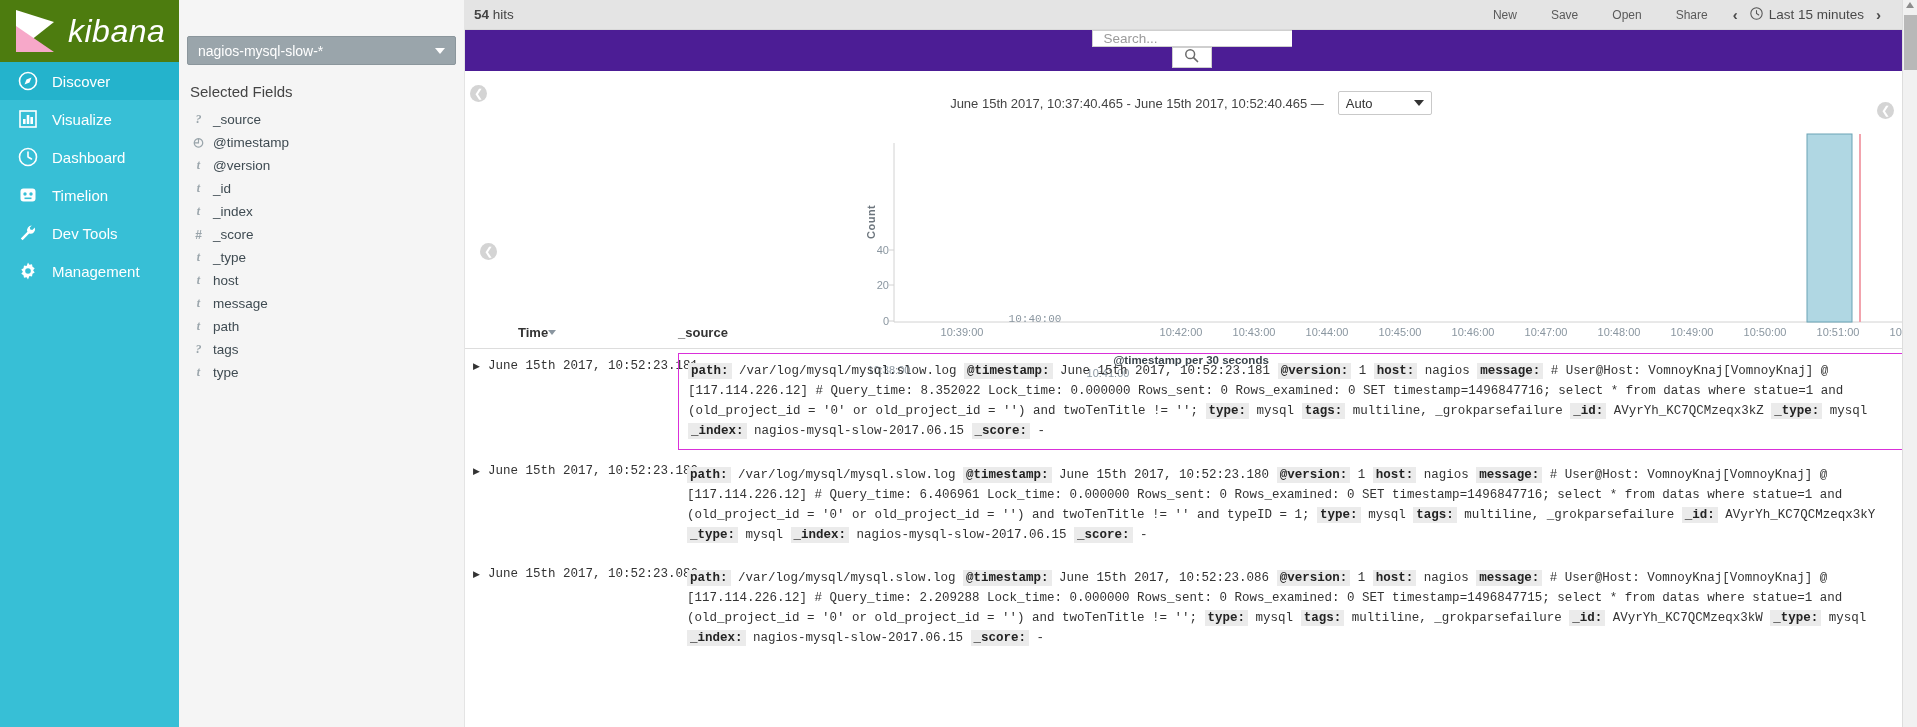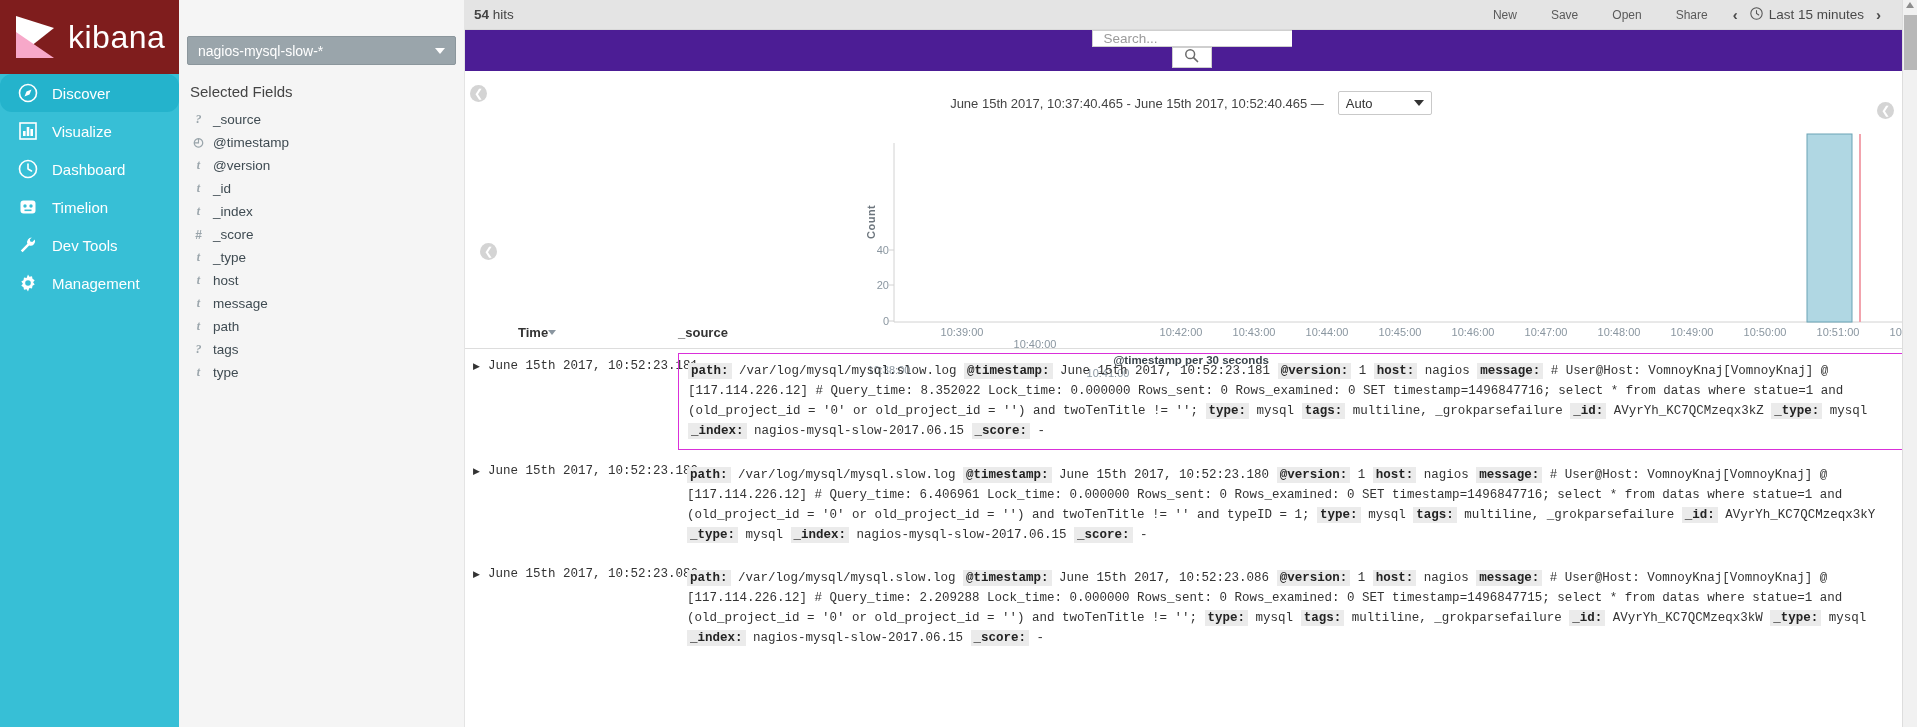--- a/index.html
+++ b/index.html
@@ -10,28 +10,28 @@
     overflow: hidden;
   }
   .app { display: flex; width: 1917px; height: 727px; }
 
   
   .nav {
     width: 179px; min-width: 179px; height: 727px;
     background: #37bfd6; display: flex; flex-direction: column;
   }
   .logo {
-    height: 74px; background: #7f1d1d;
-    display: flex; align-items: center; padding-left: 14px; gap: 10px;
+    height: 62px; background: #4d7c0f;
+    display: flex; align-items: center; padding-left: 14px; gap: 10px; font-style: italic;
   }
   .logo-mark { width: 44px; height: 46px; position: relative; }
   .logo-text { color: #fff; font-size: 32px; letter-spacing: .5px; }
   .nav-item {
     height: 38px; display: flex; align-items: center; gap: 13px;
-    padding-left: 17px; color: #ffffff; font-size: 15px; cursor: pointer; border-radius: 12px;
+    padding-left: 17px; color: #ffffff; font-size: 15px; cursor: pointer;
   }
   .nav-item.active { background: #24b3cc; }
   .nav-ico { width: 22px; height: 22px; display: flex; align-items: center; justify-content: center; }
   .nav-ico svg { display: block; }
 
   
   .sidebar {
     width: 286px; min-width: 286px; height: 727px;
     background: #f5f5f5; border-right: 1px solid #e4e4e4;
     display: flex; flex-direction: column;
@@ -350,21 +350,21 @@
 
             <line x1="429" y1="201" x2="1540" y2="201" stroke="#d2d2d2" stroke-width="1"></line>
 
             <rect x="1342" y="13" width="45" height="188" fill="#b0d7e3" stroke="#6ba3b5" stroke-width="1"></rect>
 
             <line x1="1395" y1="13" x2="1395" y2="201" stroke="#f2a3ad" stroke-width="2"></line>
           </svg>
 
           <div class="xtick" style="left:394px; top:205px;margin-top:38px;">10:38:00</div>
           <div class="xtick" style="left:467px; top:205px;">10:39:00</div>
-          <div class="xtick" style="left:540px; top:217px;">10:40:00</div>
+          <div class="xtick" style="left:540px; top:192px;font-family:Liberation Mono, monospace;">10:40:00</div>
           <div class="xtick" style="left:613px; top:205px;margin-top:41px;">10:41:00</div>
           <div class="xtick" style="left:686px; top:205px;">10:42:00</div>
           <div class="xtick" style="left:759px; top:205px;">10:43:00</div>
           <div class="xtick" style="left:832px; top:205px;">10:44:00</div>
           <div class="xtick" style="left:905px; top:205px;">10:45:00</div>
           <div class="xtick" style="left:978px; top:205px;">10:46:00</div>
           <div class="xtick" style="left:1051px; top:205px;">10:47:00</div>
           <div class="xtick" style="left:1124px; top:205px;">10:48:00</div>
           <div class="xtick" style="left:1197px; top:205px;">10:49:00</div>
           <div class="xtick" style="left:1270px; top:205px;">10:50:00</div>

